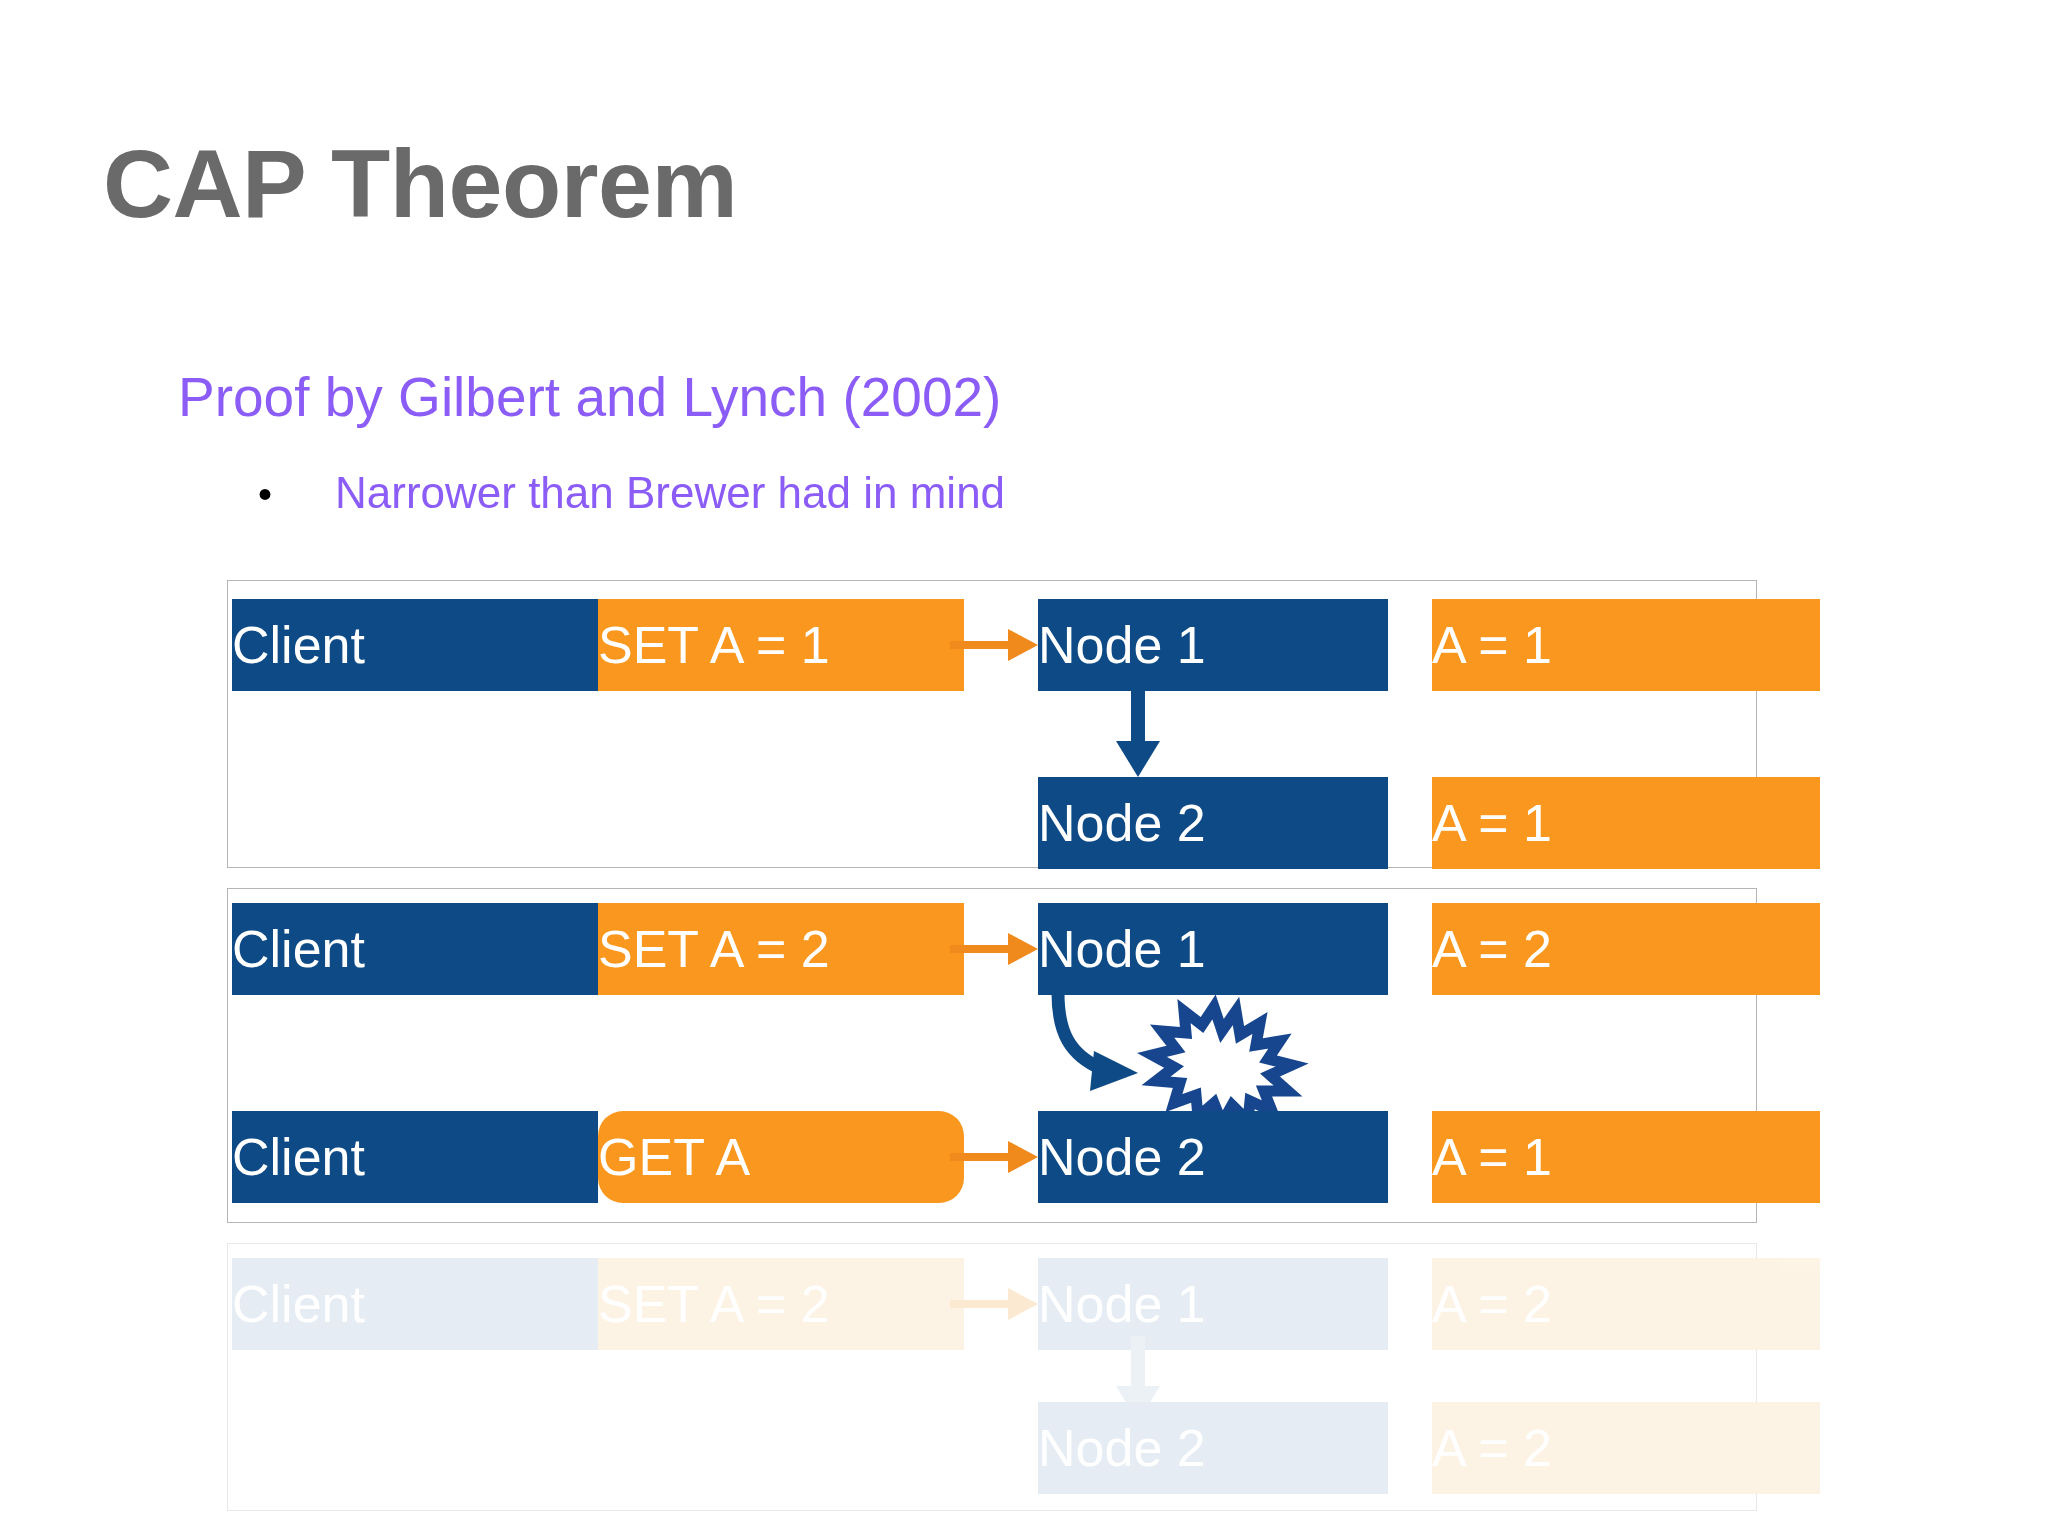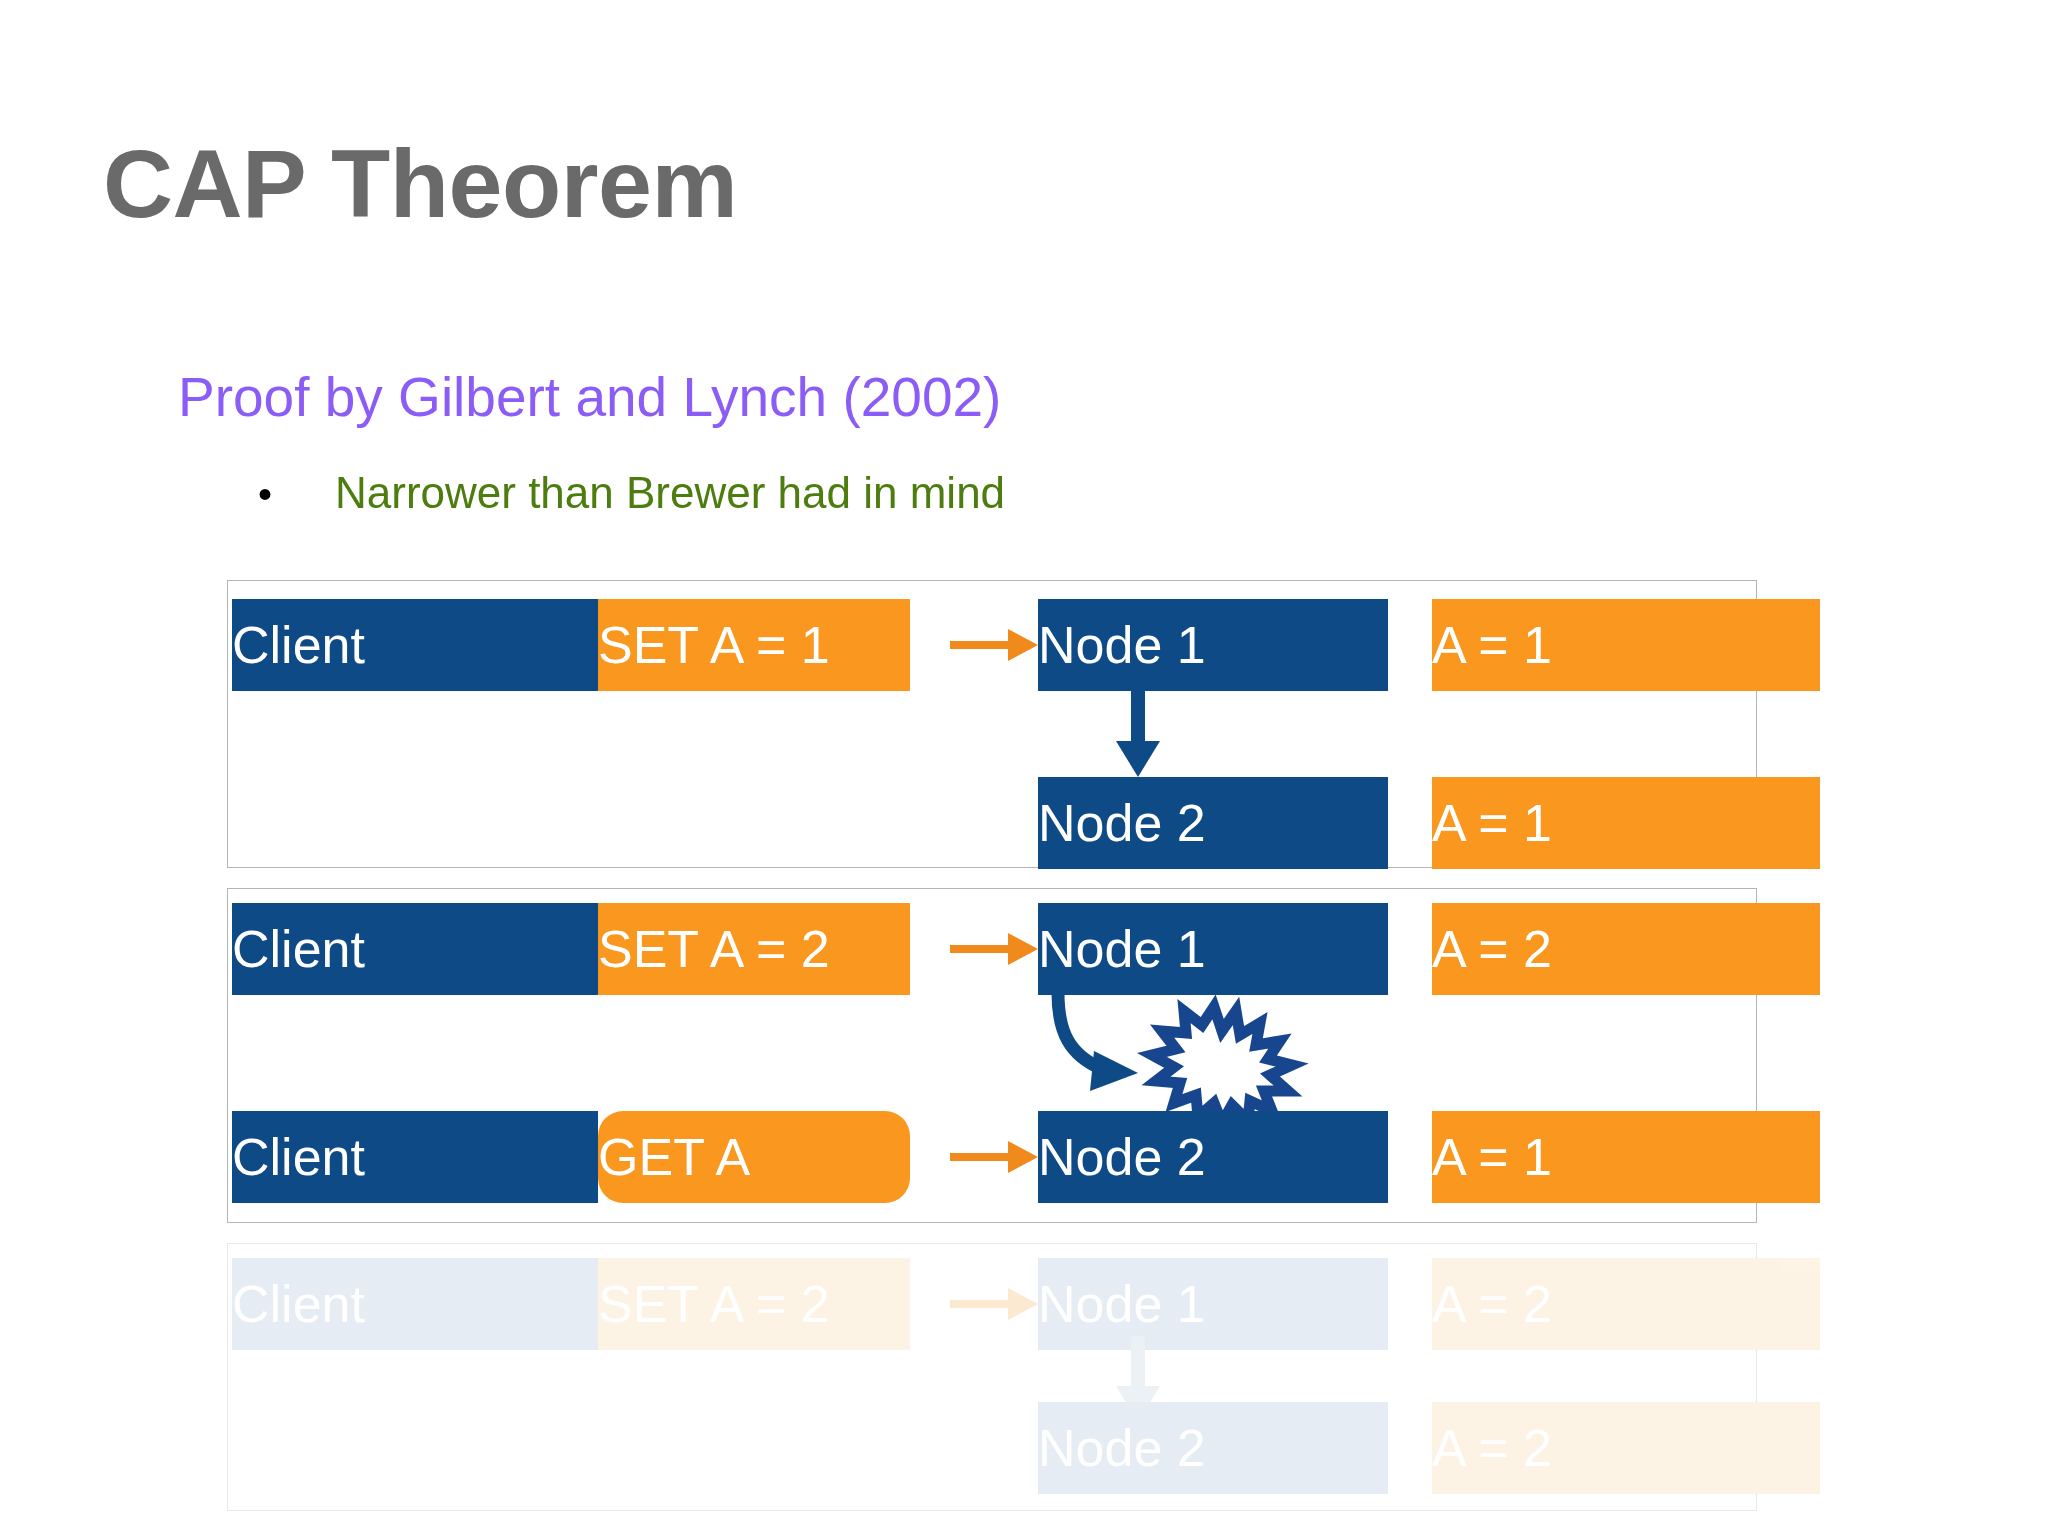--- a/index.html
+++ b/index.html
@@ -47,21 +47,21 @@
     white-space: nowrap;
   }
   #bullet-row .bullet-dot {
     font-size: 40px;
     color: #000000;
     width: 77px;
     display: inline-block;
   }
   #bullet-row .bullet-text {
     font-size: 44px;
-    color: #4d7c0f;
+    color: #8b5cf6;
   }
 
   
   .panel {
     position: absolute;
     left: 227px;
     width: 1530px;
     border: 1px solid #b5b5b5;
     background: #ffffff;
     box-sizing: border-box;
@@ -83,21 +83,21 @@
     align-items: center;
     color: #ffffff;
     font-size: 52px;
     white-space: nowrap;
   }
   .cell.blue   { background: #0d4a86; }
   .cell.orange { background: #f9971e; }
 
   
   .col-client { left: 4px;    width: 366px; }
-  .col-cmd    { left: 370px;  width: 312px; }
+  .col-cmd    { left: 370px;  width: 366px; }
   .col-node   { left: 810px;  width: 350px; }
   .col-val    { left: 1204px; width: 388px; }
 
   .row-h { height: 92px; }
 
   
   .arrow-h {
     position: absolute;
     height: 44px;
     width: 90px;

